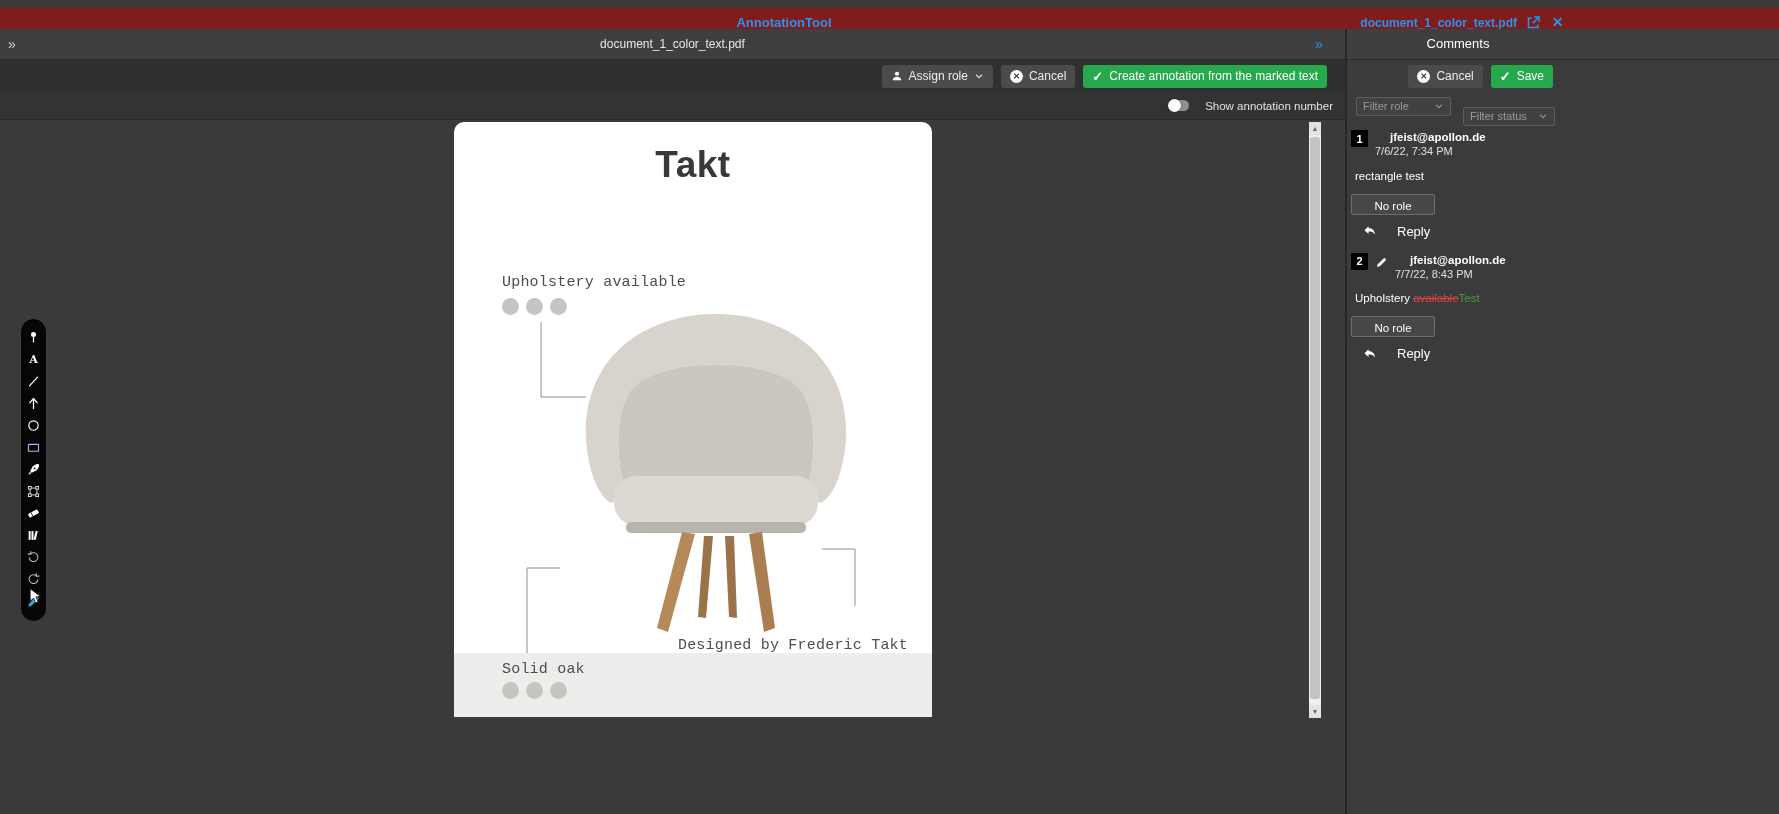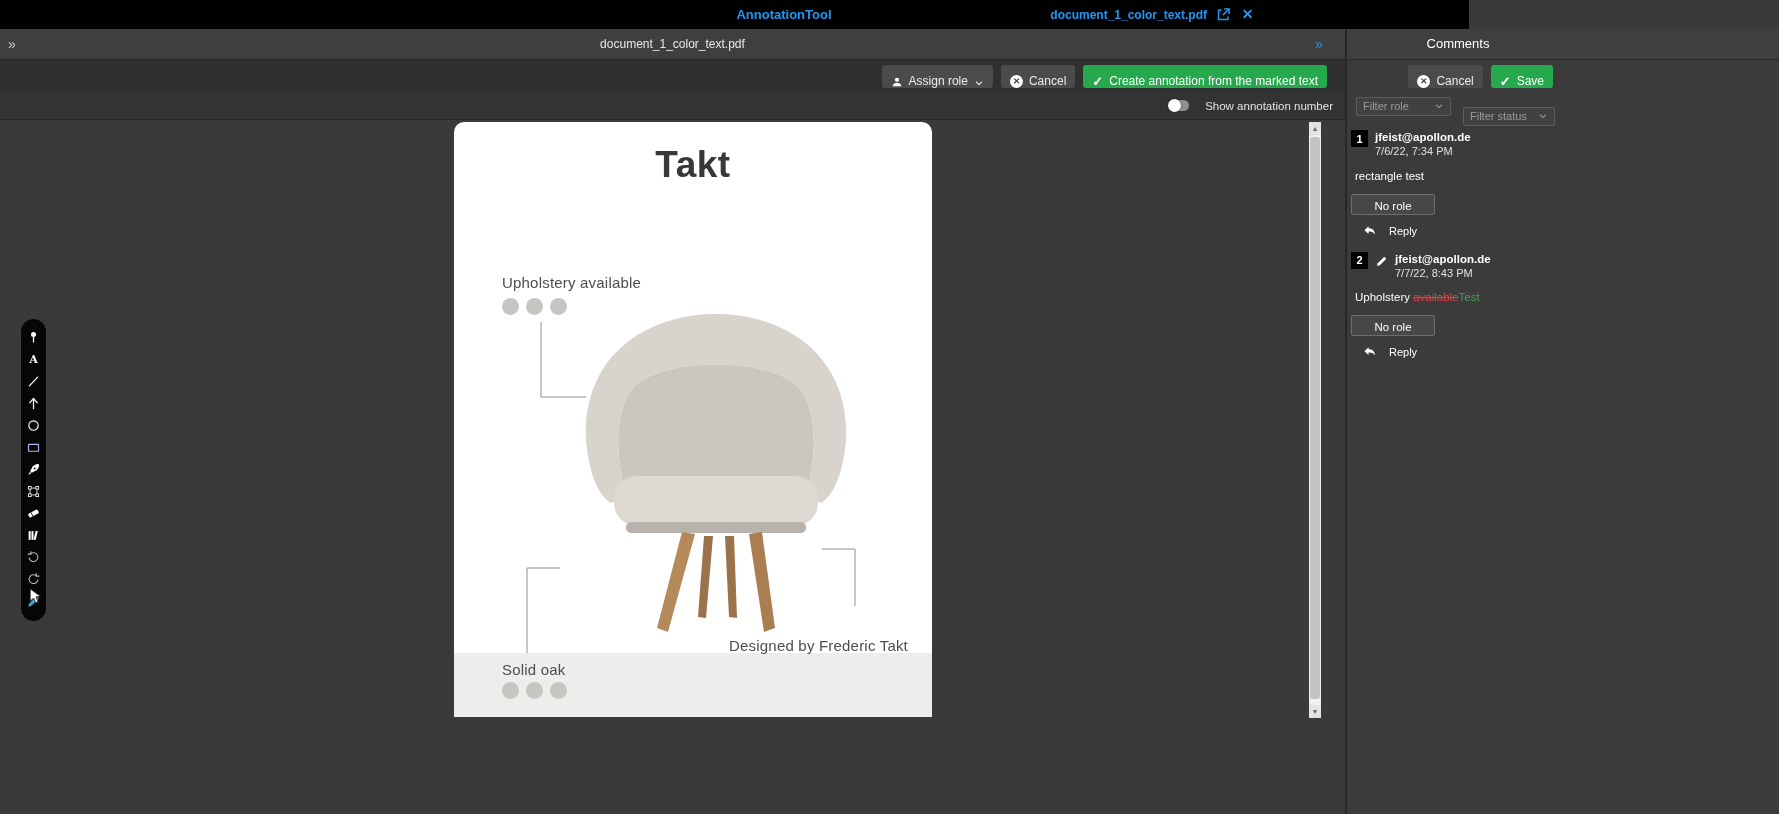--- a/index.html
+++ b/index.html
@@ -2,59 +2,59 @@
 <html><head>
 <meta charset="utf-8">
 <style>
   html,body{margin:0;padding:0;}
   body{
     width:1779px;height:814px;position:relative;overflow:hidden;
     background:#3a3a3a;font-family:"Liberation Sans",sans-serif;
     -webkit-font-smoothing:antialiased;
   }
   
-  .topbar{position:absolute;left:0;top:0;width:1469px;height:29px;background:#000000;}
+  .topbar{position:absolute;left:0;top:8px;width:1779px;height:29px;background:#7f1d1d;}
   .app-title{position:absolute;left:0;top:0;width:1568px;height:29px;line-height:29px;
     text-align:center;color:#2196f3;font-size:13px;font-weight:bold;}
   .topbar-right{position:absolute;right:214px;top:0;height:29px;display:flex;align-items:center;gap:9px;}
   .topbar-doc-link{color:#2196f3;font-size:12px;font-weight:bold;}
   .topbar-icon{width:15px;height:15px;display:inline-flex;align-items:center;justify-content:center;cursor:pointer;}
   .topbar-close{color:#2196f3;font-size:14px;font-weight:bold;line-height:15px;}
   
   .subbar{position:absolute;left:0;top:29px;width:1779px;height:31px;background:#3f3f3f;border-bottom:1px solid #2b2b2b;box-sizing:border-box;}
   .chev{font-size:14px;line-height:30px;cursor:pointer;}
   .chev-left{position:absolute;left:8px;top:0;color:#cfcfcf;}
   .chev-right{position:absolute;left:1315px;top:0;color:#2196f3;}
   .doc-title{position:absolute;left:0;top:0;width:1345px;height:30px;line-height:30px;text-align:center;color:#e8e8e8;font-size:12px;}
   .panel-title{position:absolute;left:1347px;top:0;width:222px;height:30px;line-height:30px;text-align:center;color:#fff;font-size:13px;}
   
   .vdivider{position:absolute;left:1345px;top:29px;bottom:0;width:2px;background:#272727;}
   
   .toolbar-row{position:absolute;left:0;top:60px;width:1345px;height:32px;background:#303030;
     display:flex;align-items:center;justify-content:flex-end;gap:8px;padding-right:18px;box-sizing:border-box;}
-  .btn{display:inline-flex;align-items:flex-end;gap:6px;height:23px;padding:0 9px;border-radius:3px;
+  .btn{display:inline-flex;align-items:center;gap:6px;height:23px;padding:0 9px;border-radius:3px;
     background:#4b4b4b;color:#ececec;font-size:12px;cursor:pointer;white-space:nowrap;}
   .btn-green{background:#26a94c;color:#fff;}
   .icon-person{width:12px;height:12px;}
   .icon-chevron{width:10px;height:10px;color:#dcdcdc;}
   .x-circle{width:13px;height:13px;border-radius:50%;background:#fff;color:#3a3a3a;font-size:8.5px;font-weight:bold;
     display:inline-flex;align-items:center;justify-content:center;line-height:1;}
   .check-glyph{color:#fff;font-size:13px;font-weight:bold;line-height:1;}
   .toggle-row{position:absolute;left:0;top:92px;width:1345px;height:28px;background:#333333;border-bottom:1px solid #282828;
     display:flex;align-items:center;justify-content:flex-end;gap:16px;padding-right:12px;box-sizing:border-box;}
   .toggle{width:20px;height:11px;border-radius:6px;background:#8f8f8f;position:relative;cursor:pointer;}
   .toggle-knob{position:absolute;left:-1px;top:-1px;width:13px;height:13px;border-radius:50%;background:#fff;box-shadow:0 0 2px rgba(0,0,0,.5);}
   .toggle-label{color:#e2e2e2;font-size:11.5px;}
   
   .canvas{position:absolute;left:0;top:120px;width:1345px;height:694px;background:#3a3a3a;}
   
   .page{position:absolute;left:454px;top:2px;width:478px;height:595px;background:#ffffff;border-radius:10px;}
   .page-title{position:absolute;left:0;top:22px;width:100%;text-align:center;font-size:37px;font-weight:bold;
     color:#383838;letter-spacing:.5px;}
-  .page-label{position:absolute;font-size:15px;color:#4d4d4d;letter-spacing:.2px;}
+  .page-label{position:absolute;font-size:15px;color:#4d4d4d;letter-spacing:.2px;font-family:Liberation Mono, monospace;}
   .lbl-upholstery{left:48px;top:152px;}
   .lbl-solidoak{left:48px;top:539px;}
   .lbl-designer{right:24px;top:515px;}
   .swatches{position:absolute;display:flex;gap:7px;}
   .swatches-top{left:48px;top:176px;}
   .swatches-bottom{left:48px;top:560px;}
   .swatch{width:17px;height:17px;border-radius:50%;background:#c7c5c2;}
   .page-footer-band{position:absolute;left:0;bottom:0;width:100%;height:64px;background:#eeedec;}
   .callout-svg,.chair-svg{position:absolute;pointer-events:none;}
   .callout-svg{left:0;top:0;}
@@ -81,30 +81,30 @@
     display:flex;align-items:center;justify-content:space-between;padding:0 6px;box-sizing:border-box;cursor:default;}
   .filter-role{width:95px;gap:24px;}
   .filter-status{width:92px;margin-top:20px;}
   .filter-box .icon-chevron{color:#8d8d8d;}
   .comments-list{width:222px;padding-top:10px;}
   .comment{margin-bottom:10px;}
   .comment-head{display:flex;align-items:flex-start;gap:7px;padding-left:4px;}
   .badge{width:17px;height:17px;background:#000;color:#fff;font-size:11px;font-weight:bold;
     display:flex;align-items:center;justify-content:center;flex:none;}
   .edited-icon{width:13px;height:13px;margin-top:2px;flex:none;}
-  .comment-author{color:#fff;font-size:11.5px;font-weight:bold;line-height:1.25;}
+  .comment-author{color:#fff;font-size:11.5px;font-weight:bold;line-height:1.25;margin-left:15px;}
   .comment-time{color:#e0e0e0;font-size:11px;line-height:1.3;}
   .comment-body{margin:10px 0 0 8px;color:#fff;font-size:11.5px;line-height:1.3;}
   .t-deleted{color:#e04343;text-decoration:line-through;}
   .t-inserted{color:#43a047;}
   .role-select{margin:10px 0 0 4px;width:84px;height:21px;background:#474747;border:1px solid #6e6e6e;border-radius:2px;
     display:flex;align-items:center;gap:5px;padding:0 6px;box-sizing:border-box;color:#fff;font-size:11.5px;cursor:pointer;flex-direction:column;}
   .role-select .icon-person{width:11px;height:11px;}
   .role-label{flex:1;}
-  .reply-btn{margin:9px 0 14px 16px;display:flex;align-items:center;gap:12px;color:#fff;font-size:11px;cursor:pointer;width:70px;}
+  .reply-btn{margin:9px 0 14px 16px;display:flex;align-items:center;gap:20px;color:#fff;font-size:13px;cursor:pointer;width:70px;}
   .reply-btn svg{width:14px;height:14px;}
 </style>
 </head>
 <body>
 
 <div class="topbar">
   <div class="app-title">AnnotationTool</div>
   <div class="topbar-right">
     <span class="topbar-doc-link">document_1_color_text.pdf</span>
     <span class="topbar-icon">

